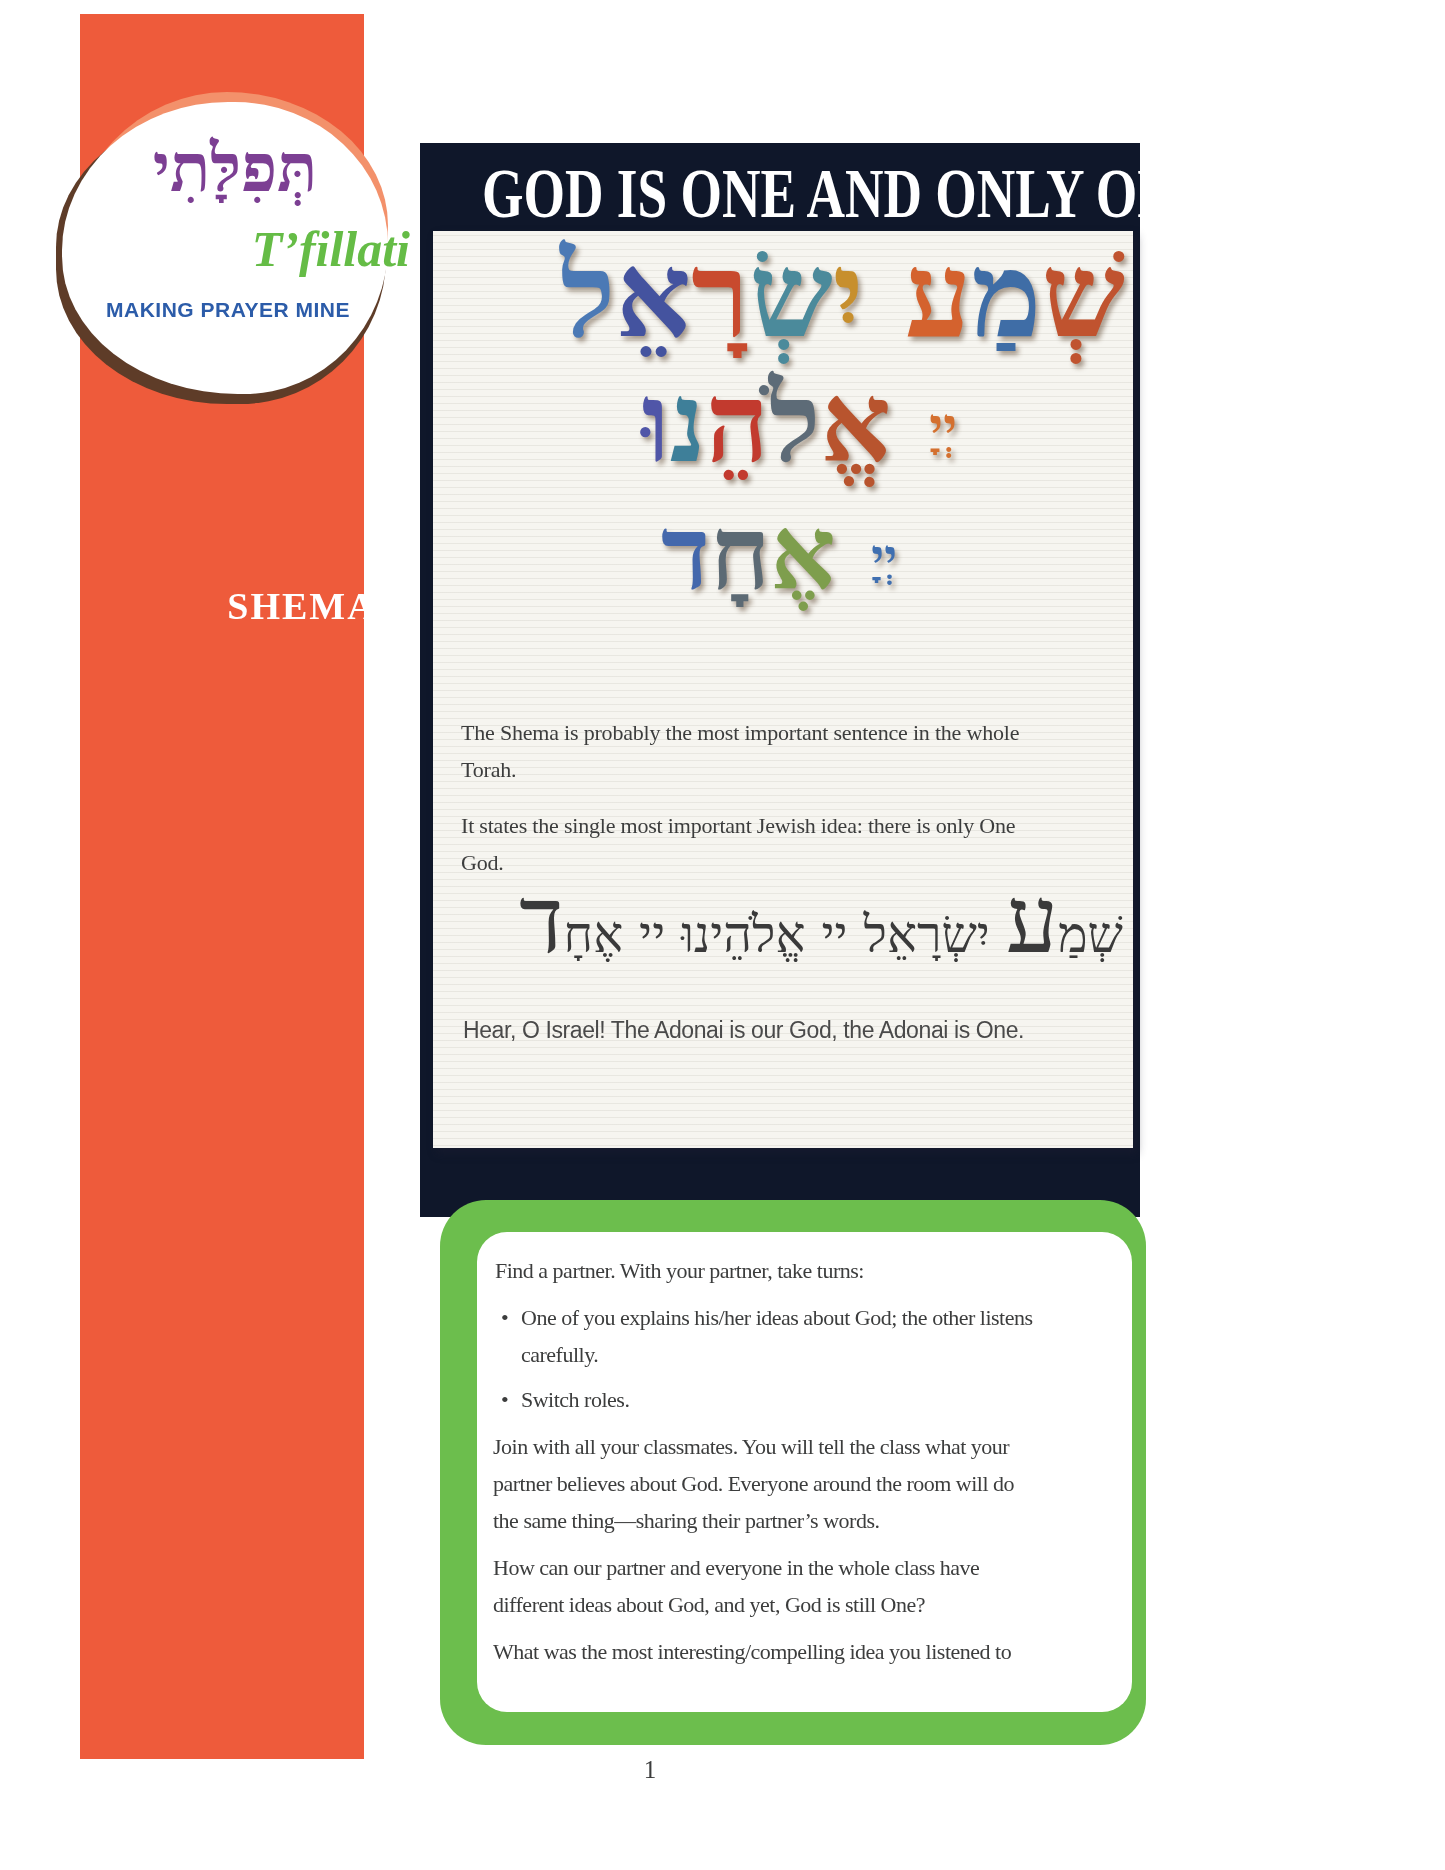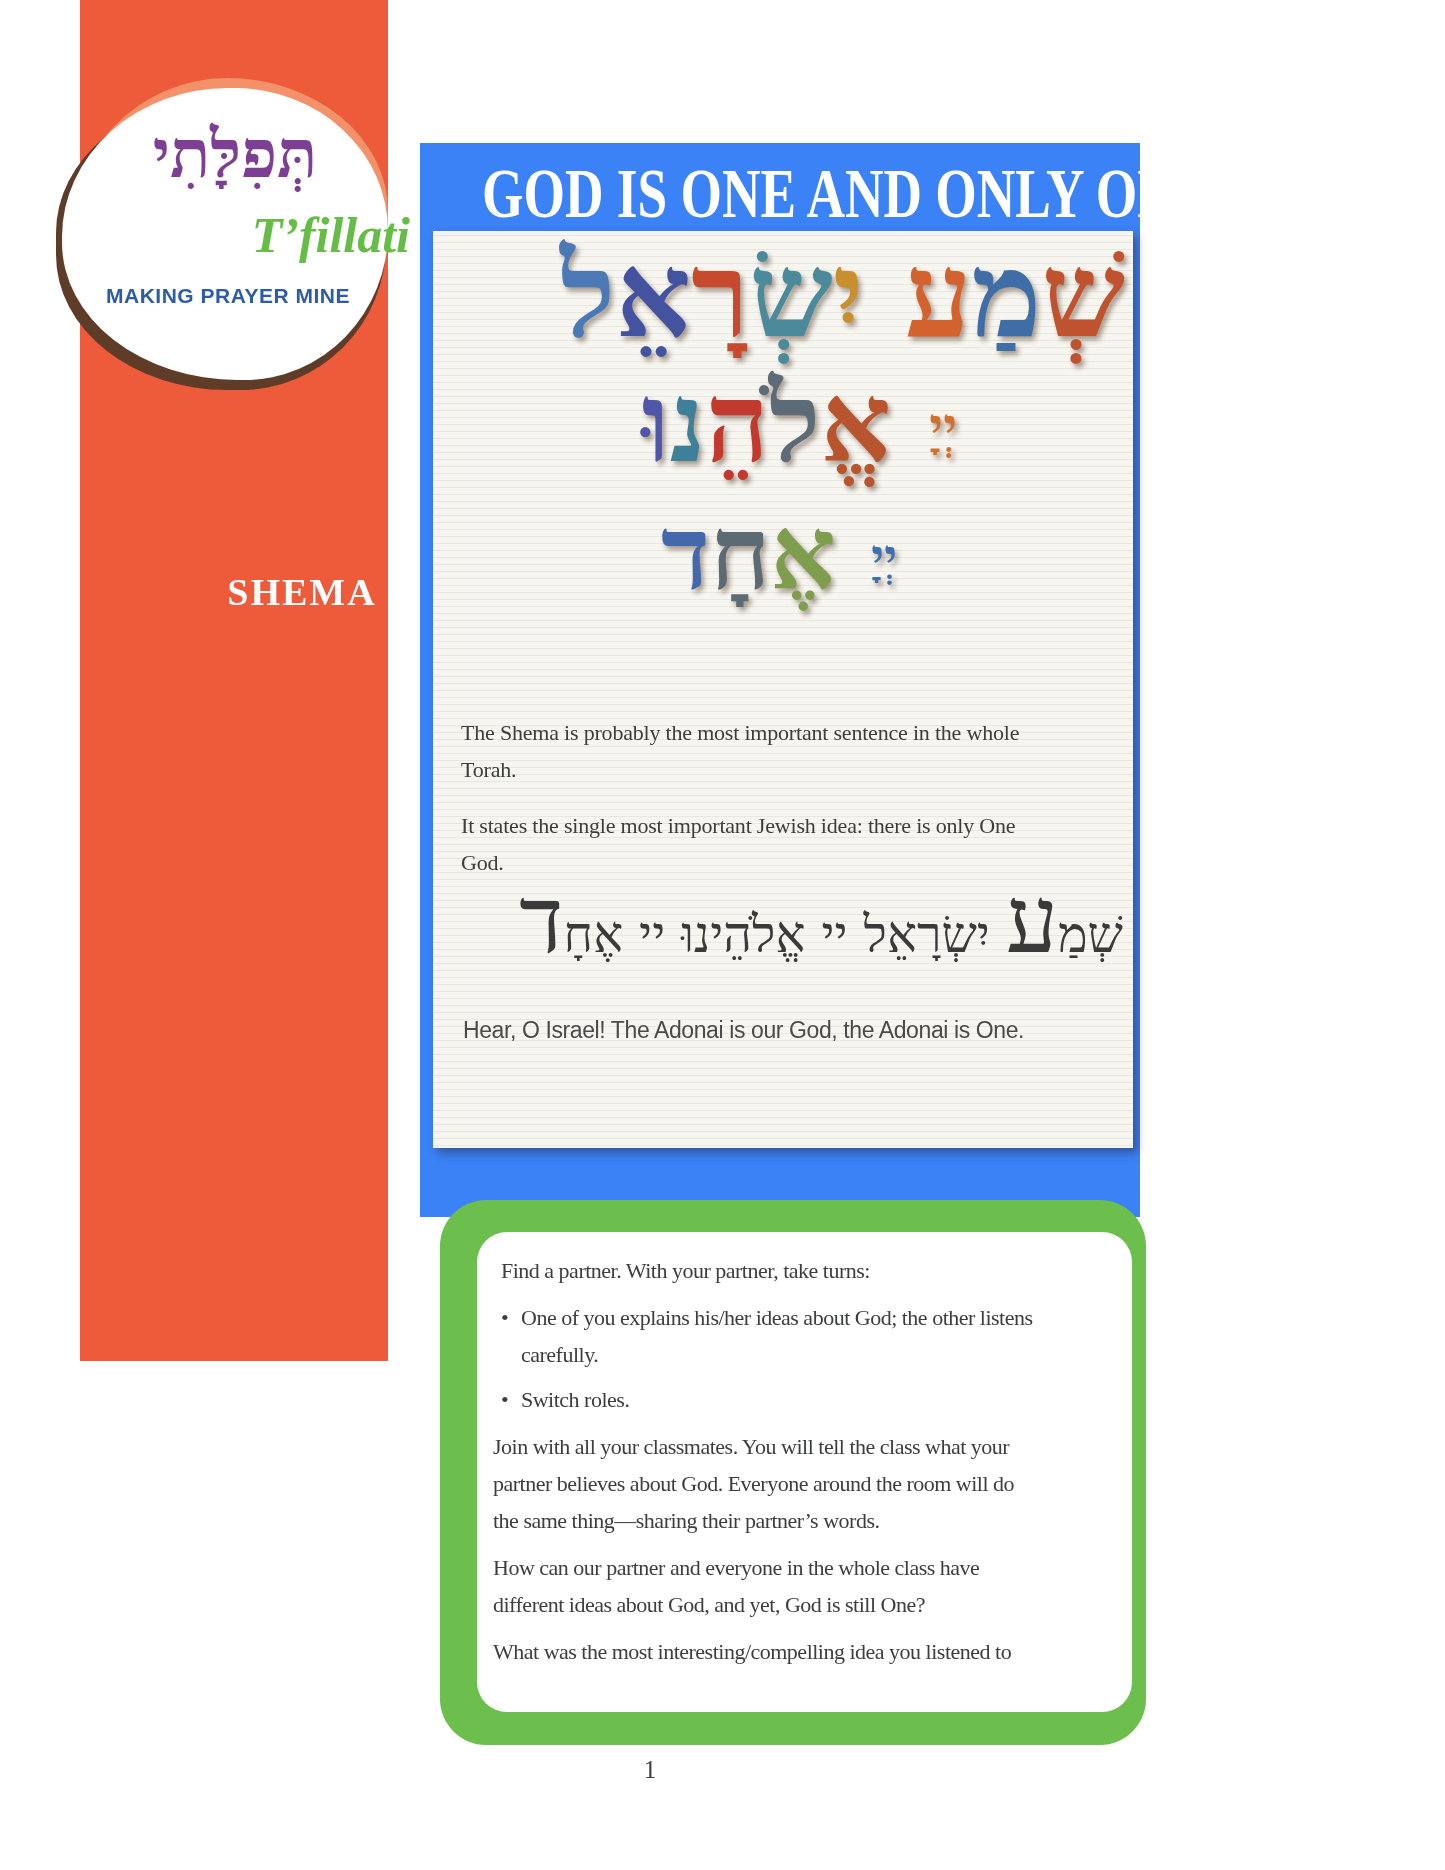--- a/index.html
+++ b/index.html
@@ -1,20 +1,20 @@
 <!DOCTYPE html>
 <html><head>
 <meta charset="utf-8">
 <style>
   html,body{margin:0;padding:0;background:#e8e8e8;}
   .page{position:relative;width:1445px;height:1870px;background:#ffffff;overflow:hidden;
         font-family:"Liberation Serif",serif;-webkit-font-smoothing:antialiased;}
 
   
-  .orange-bar{position:absolute;left:80px;top:0;width:284px;height:1361px;background:#ee5b3b;padding-left:24px;}
+  .orange-bar{position:absolute;left:80px;top:14px;width:284px;height:1745px;background:#ee5b3b;}
 
   .blob{position:absolute;left:-20px;top:88px;width:336px;height:300px;}
   .blob-salmon{position:absolute;left:6px;top:-10px;width:322px;height:290px;background:#f3916b;
                border-radius:50% 50% 46% 54% / 58% 46% 54% 42%;}
   .blob-brown{position:absolute;left:-4px;top:10px;width:330px;height:292px;background:#5e3c28;
               border-radius:52% 48% 46% 54% / 48% 52% 52% 48%;}
   .blob-white{position:absolute;left:2px;top:0px;width:326px;height:292px;background:#ffffff;
               border-radius:52% 48% 45% 55% / 52% 50% 52% 48%;}
   .blob-content{position:absolute;left:0;top:0;width:336px;height:292px;}
   .logo-hebrew{position:absolute;left:30px;top:16px;width:290px;text-align:center;
@@ -27,21 +27,21 @@
                 font-family:"Liberation Sans",sans-serif;font-weight:bold;font-size:21px;
                 letter-spacing:0.5px;color:#2c5ca9;}
 
   .side-hebrew{position:absolute;left:80px;top:430px;width:284px;text-align:center;
                font-family:"DejaVu Serif",serif;font-weight:bold;font-size:72px;color:#ffffff;}
   .side-title{position:absolute;left:80px;top:570px;width:284px;text-align:center;
               font-family:"Liberation Serif",serif;font-weight:bold;font-size:38px;
               letter-spacing:2px;color:#ffffff;}
 
   
-  .blue-box{position:absolute;left:420px;top:143px;width:720px;height:1074px;background:#3b82f6;}
+  .blue-box{position:absolute;left:420px;top:143px;width:720px;height:1074px;background:#0f172a;}
   .lesson-title{position:absolute;left:62px;top:12px;height:76px;line-height:76px;
                 font-family:"Liberation Serif",serif;font-weight:bold;font-size:62px;
                 letter-spacing:0px;color:#ffffff;white-space:nowrap;
                 transform:scale(0.86,1.14);transform-origin:left center;}
   .paper{position:absolute;left:13px;top:88px;width:700px;height:917px;
          background:#f6f5f0;
          background-image:repeating-linear-gradient(180deg,rgba(255,255,255,0) 0 4px,rgba(190,188,178,0.25) 4px 5px,rgba(255,255,255,0) 5px 7px);
          box-shadow:4px 5px 9px rgba(30,30,50,0.45);}
 
   
@@ -66,21 +66,21 @@
   .translation{position:absolute;left:30px;top:786px;font-family:"Liberation Sans",sans-serif;
                font-size:23px;letter-spacing:-0.4px;color:#4a4a4a;white-space:nowrap;}
 
   
   .green-box{position:absolute;left:440px;top:1200px;width:706px;height:545px;
              background:#6cbe4d;border-radius:46px;}
   .green-panel{position:absolute;left:37px;top:32px;right:14px;bottom:33px;background:#ffffff;
                border-radius:30px;padding:20px 18px 0 16px;box-sizing:border-box;
                font-family:"Liberation Serif",serif;font-size:22px;letter-spacing:-0.5px;
                line-height:37px;color:#3c3d3d;}
-  .g-intro{margin:0 0 10px 8px;white-space:nowrap;}
+  .g-intro{margin:0 0 10px 2px;white-space:nowrap;}
   .g-list{list-style:none;margin:0 0 4px 0;padding:0;}
   .g-list li{position:relative;padding-left:28px;margin-bottom:8px;}
   .g-list .dot{position:absolute;left:8px;top:0;}
   .g-lines div{white-space:nowrap;}
   .g-para{margin:10px 0 0 0;}
   .g-para div{white-space:nowrap;}
   .p-lines div{white-space:nowrap;}
 
   .page-num{position:absolute;left:600px;top:1756px;width:100px;text-align:center;
             font-family:"Liberation Serif",serif;font-size:25px;color:#3c3d3d;}

